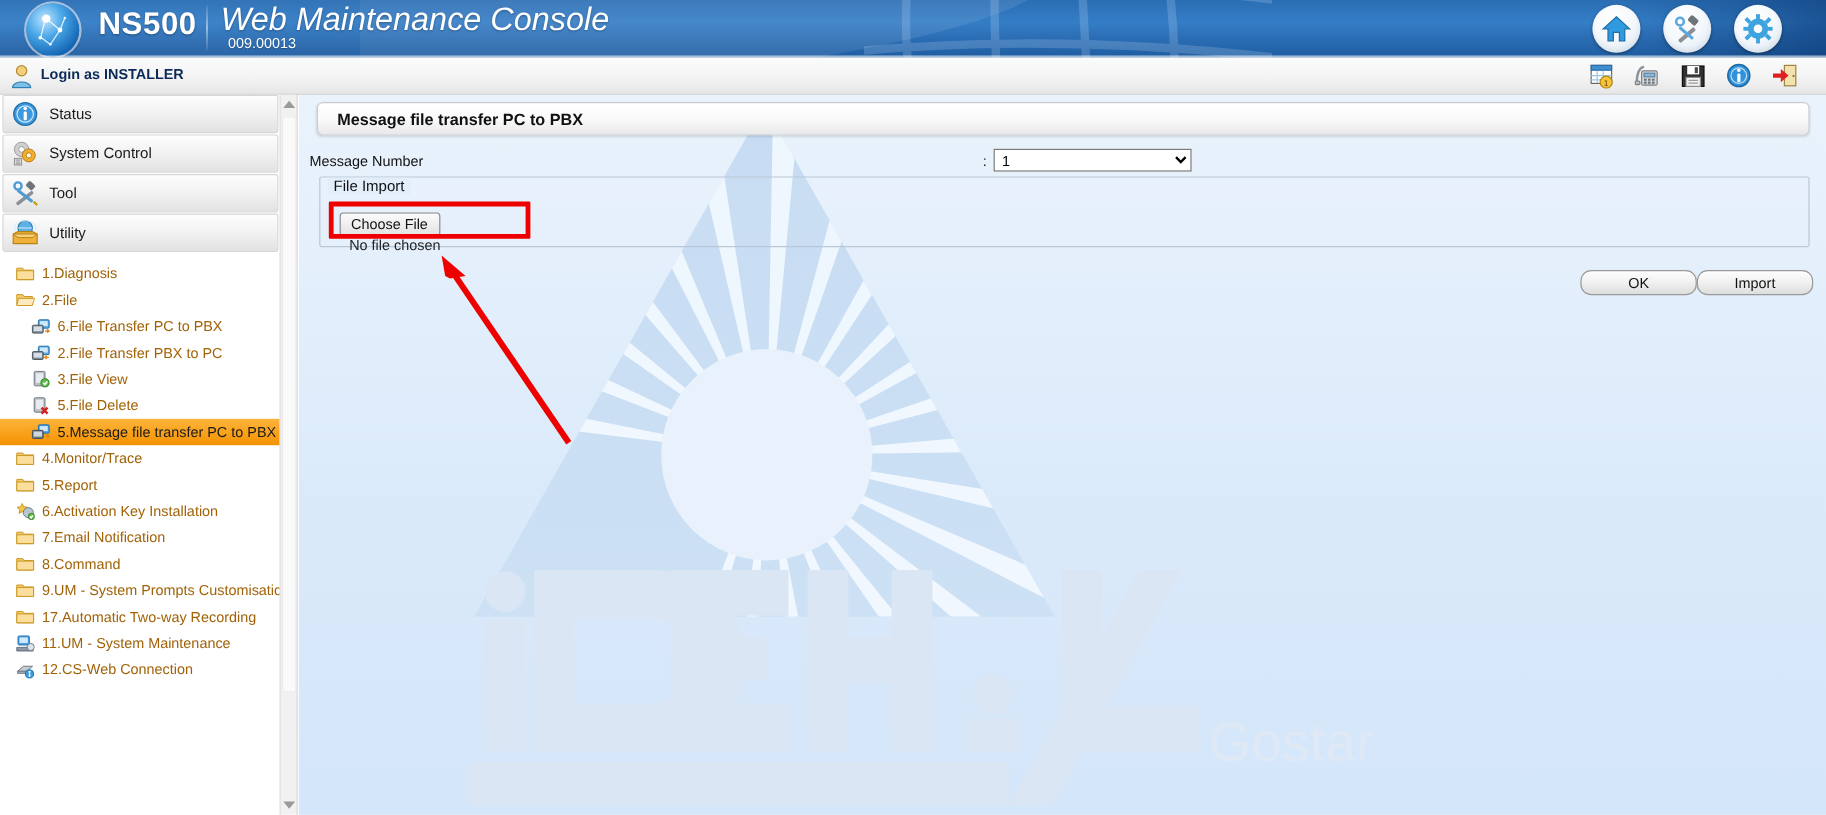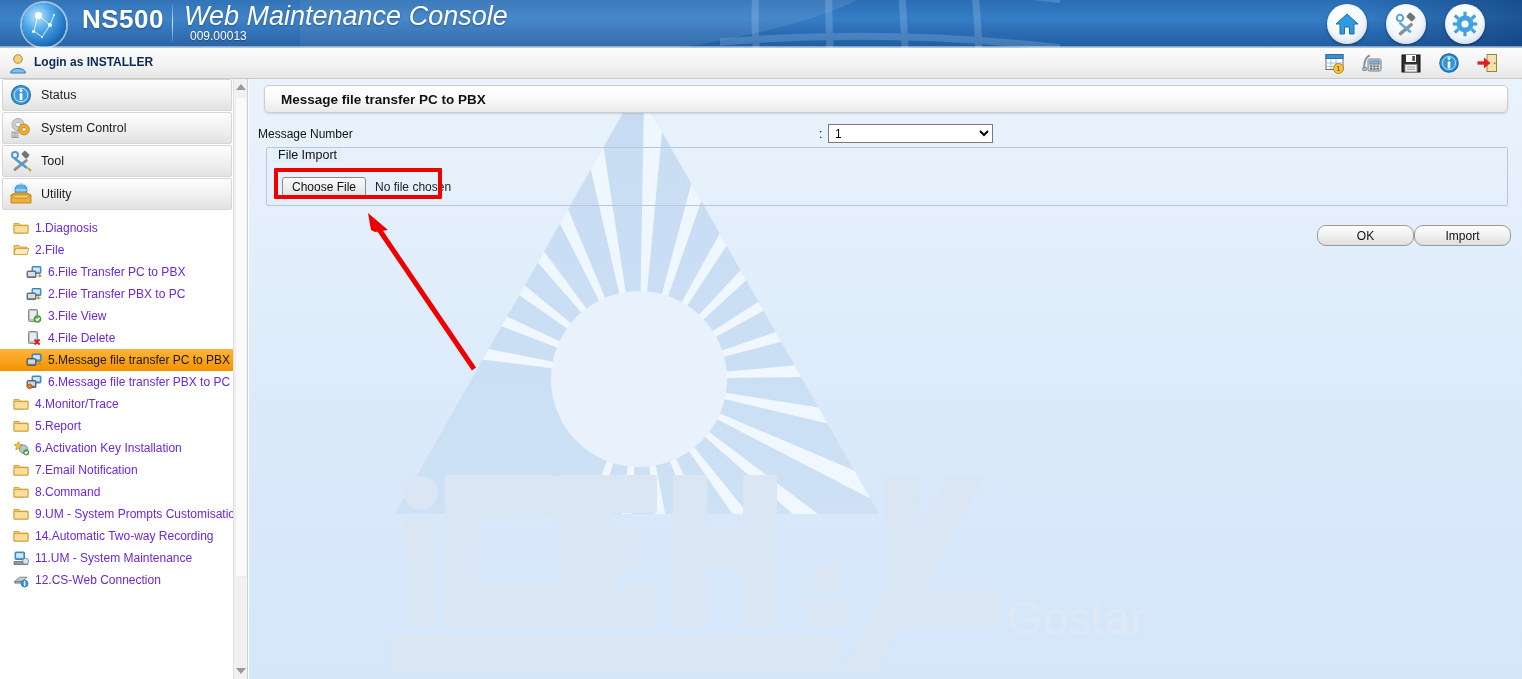--- a/index.html
+++ b/index.html
@@ -124,21 +124,21 @@
     display: flex; align-items: center;
     cursor: pointer;
   }
   .acc-ico { width: 24px; height: 24px; margin-left: 6px; flex: 0 0 24px; }
   .acc-label { margin-left: 8px; font-size: 12.5px; color: #1a1a1a; }
 
   #tree { position: relative; padding-top: 6px; background:#fff; }
   .tree-row {
     position: relative;
     height: 22px; display: flex; align-items: center;
-    font-size: 12px; color: #6d28d9; cursor: pointer;
+    font-size: 12px; color: #a16207; cursor: pointer;
   }
   .tree-row.lvl1 { padding-left: 13px; }
   .tree-row.lvl2 { padding-left: 26px; }
   .tree-row.selected {
     background: linear-gradient(to bottom, #ffb43c 0%, #f39200 100%);
     color: #1a1a1a;
   }
   .tree-ico { width: 16px; height: 16px; flex: 0 0 16px; margin-right: 6px; }
   .tree-txt { white-space: nowrap; }
 
@@ -214,21 +214,21 @@
     background: rgba(255,255,255,0.05);
   }
   #fieldset-legend {
     position: absolute; left: 24px; top: 69px;
     background: #e3eefb;
     padding: 0 5px;
     font-size: 12.5px; color: #111;
   }
   #file-row {
     position: absolute; left: 33px; top: 98px;
-    display: flex; align-items: center;
+    display: flex; align-items: center; flex-direction: column;
   }
   #choose-file-btn {
     font-family: "Liberation Sans", sans-serif;
     font-size: 12px;
     padding: 2px 9px;
     background: linear-gradient(to bottom, #fbfbfb 0%, #efefef 50%, #e2e2e2 100%);
     border: 1px solid #8b8b8b;
     border-radius: 3px;
     color: #111; cursor: pointer;
   }
@@ -484,42 +484,32 @@
               <path d="M10 11 l1.4 1.5 l2.1 -2.6" stroke="#ffffff" stroke-width="1.3" fill="none"></path>
             </svg></span>
           <span class="tree-txt">3.File View</span>
         </div>
         <div class="tree-row lvl2">
           <span class="tree-ico"><svg viewBox="0 0 16 16">
               <rect x="2.5" y="1.5" width="9" height="12" rx="1" fill="#b9bfc5" stroke="#6f7780" stroke-width=".8"></rect>
               <rect x="4" y="3" width="6" height="8" fill="#e8ecf0"></rect>
               <path d="M8.6 9.6 l5 5 M13.6 9.6 l-5 5" stroke="#d62020" stroke-width="2.1"></path>
             </svg></span>
-          <span class="tree-txt">4.File Delete</span>
+          <span class="tree-txt">5.File Delete</span>
         </div>
         <div class="tree-row lvl2 selected">
           <span class="tree-ico"><svg viewBox="0 0 16 16">
               <rect x="6" y="2" width="9" height="7" rx="1" fill="#4e9fdc" stroke="#1f6fae" stroke-width=".8"></rect>
               <rect x="7.2" y="3.1" width="6.6" height="4.2" fill="#cfe9fb"></rect>
               <rect x="1" y="6.6" width="9" height="6.8" rx="1" fill="#6f7b87" stroke="#414b55" stroke-width=".8"></rect>
               <rect x="2" y="7.6" width="7" height="4.2" fill="#cfd7de"></rect>
               <path d="M11.5 11.6 l3.3 0 M13.1 10.2 l1.8 1.4 l-1.8 1.4" stroke="#e58c10" stroke-width="1.2" fill="none"></path>
             </svg></span>
           <span class="tree-txt">5.Message file transfer PC to PBX</span>
         </div>
-        <div class="tree-row lvl2">
-          <span class="tree-ico"><svg viewBox="0 0 16 16">
-              <rect x="6" y="2" width="9" height="7" rx="1" fill="#4e9fdc" stroke="#1f6fae" stroke-width=".8"></rect>
-              <rect x="7.2" y="3.1" width="6.6" height="4.2" fill="#cfe9fb"></rect>
-              <rect x="1" y="6.6" width="9" height="6.8" rx="1" fill="#6f7b87" stroke="#414b55" stroke-width=".8"></rect>
-              <rect x="2" y="7.6" width="7" height="4.2" fill="#cfd7de"></rect>
-              <circle cx="3.6" cy="12.4" r="2.4" fill="#e07b24" stroke="#9c5310" stroke-width=".7"></circle>
-            </svg></span>
-          <span class="tree-txt">6.Message file transfer PBX to PC</span>
-        </div>
         <div class="tree-row lvl1">
           <span class="tree-ico"><svg viewBox="0 0 16 16">
               <path d="M1 3.5h5l1.3 1.6H15v8H1z" fill="#f7c96b" stroke="#c9961f" stroke-width=".8"></path>
               <path d="M1 5.6h14V13H1z" fill="#fbdd9c" stroke="#c9961f" stroke-width=".8"></path>
             </svg></span>
           <span class="tree-txt">4.Monitor/Trace</span>
         </div>
         <div class="tree-row lvl1">
           <span class="tree-ico"><svg viewBox="0 0 16 16">
               <path d="M1 3.5h5l1.3 1.6H15v8H1z" fill="#f7c96b" stroke="#c9961f" stroke-width=".8"></path>
@@ -555,21 +545,21 @@
               <path d="M1 3.5h5l1.3 1.6H15v8H1z" fill="#f7c96b" stroke="#c9961f" stroke-width=".8"></path>
               <path d="M1 5.6h14V13H1z" fill="#fbdd9c" stroke="#c9961f" stroke-width=".8"></path>
             </svg></span>
           <span class="tree-txt">9.UM - System Prompts Customisation</span>
         </div>
         <div class="tree-row lvl1">
           <span class="tree-ico"><svg viewBox="0 0 16 16">
               <path d="M1 3.5h5l1.3 1.6H15v8H1z" fill="#f7c96b" stroke="#c9961f" stroke-width=".8"></path>
               <path d="M1 5.6h14V13H1z" fill="#fbdd9c" stroke="#c9961f" stroke-width=".8"></path>
             </svg></span>
-          <span class="tree-txt">14.Automatic Two-way Recording</span>
+          <span class="tree-txt">17.Automatic Two-way Recording</span>
         </div>
         <div class="tree-row lvl1">
           <span class="tree-ico"><svg viewBox="0 0 16 16">
               <rect x="2" y="2" width="9.5" height="7.5" rx="1" fill="#4e9fdc" stroke="#1f6fae" stroke-width=".8"></rect>
               <rect x="3.2" y="3.2" width="7" height="4.6" fill="#cfe9fb"></rect>
               <path d="M1 11.5 h12 l1.8 3 H1 z" fill="#8d98a4" stroke="#57616b" stroke-width=".7"></path>
               <circle cx="12.6" cy="11.2" r="3" fill="#d9e4ee" stroke="#6b7984" stroke-width=".8"></circle>
             </svg></span>
           <span class="tree-txt">11.UM - System Maintenance</span>
         </div>

